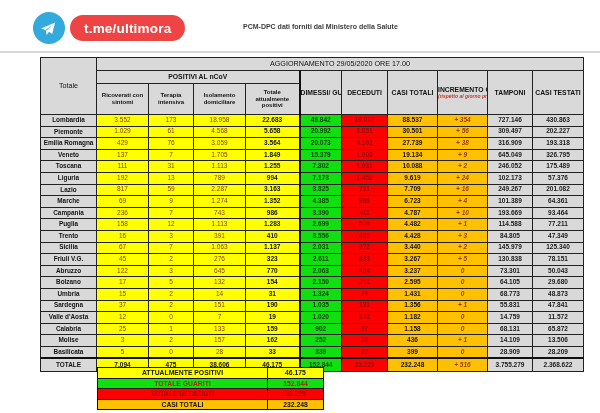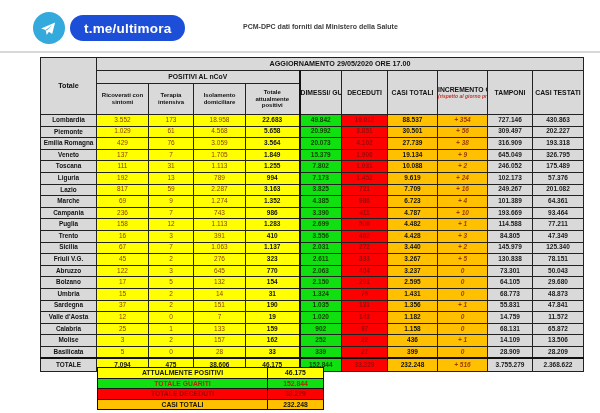--- a/index.html
+++ b/index.html
@@ -8,39 +8,39 @@
     font-family:"Liberation Sans", sans-serif;overflow:hidden;
   }
   
   .topbar{position:absolute;top:0;left:0;width:600px;height:52px;}
   .tg-circle{
     position:absolute;left:33px;top:12px;width:32px;height:32px;border-radius:50%;
     background:#33a9dc;display:flex;align-items:center;justify-content:center;
   }
   .tg-circle svg{width:18px;height:18px;margin-right:2px;margin-top:1px;}
   .channel-pill{
-    position:absolute;left:70px;top:15px;height:26px;background:#1d4ed8;color:#fff;
+    position:absolute;left:70px;top:15px;height:26px;background:#ef4444;color:#fff;
     border-radius:15px;padding:0 14px;display:flex;align-items:center;
     font-size:13.5px;font-weight:bold;letter-spacing:.2px;
   }
   .subtitle{
     position:absolute;left:243px;top:23px;font-size:7px;color:#3c3c3c;font-weight:bold;
   }
   .divider{position:absolute;top:51px;left:0;width:600px;border-top:2px solid #d8d8d8;}
 
   
   table.main{
     position:absolute;left:40px;top:57px;width:543px;border-collapse:collapse;
     table-layout:fixed;font-size:6.5px;color:#111;
   }
   table.main th, table.main td{
     border:1px solid #222;padding:0;text-align:center;vertical-align:middle;
     overflow:hidden;white-space:nowrap;line-height:1.05;
   }
-  tr.banner-row th{height:12px;font-size:7.2px;font-weight:bold;background:#d9d9d9;}
+  tr.banner-row th{height:12px;font-size:7.2px;font-weight:normal;background:#d9d9d9;}
   tr.group-row th{height:12px;font-size:6.8px;font-weight:bold;background:#d9d9d9;}
   tr.sub-row th{height:30px;font-size:6px;font-weight:bold;background:#d9d9d9;white-space:normal;line-height:1.15;padding:0 1px;}
   th.region-h{background:#d9d9d9;font-size:6.8px;font-weight:bold;}
   th.orange-h{background:#ffc000;}
   .inc-note{display:block;font-size:5px;font-style:italic;font-weight:bold;color:#c0392b;margin-top:1px;}
   tbody td{height:10.6px;}
   td.region{background:#d9d9d9;font-weight:bold;font-size:6.4px;}
   td.yellow{background:#ffff00;color:#8a4000;}
   td.yellow.bold-black{color:#111;font-weight:bold;}
   td.green{background:#10e010;color:#123c00;font-weight:bold;}

